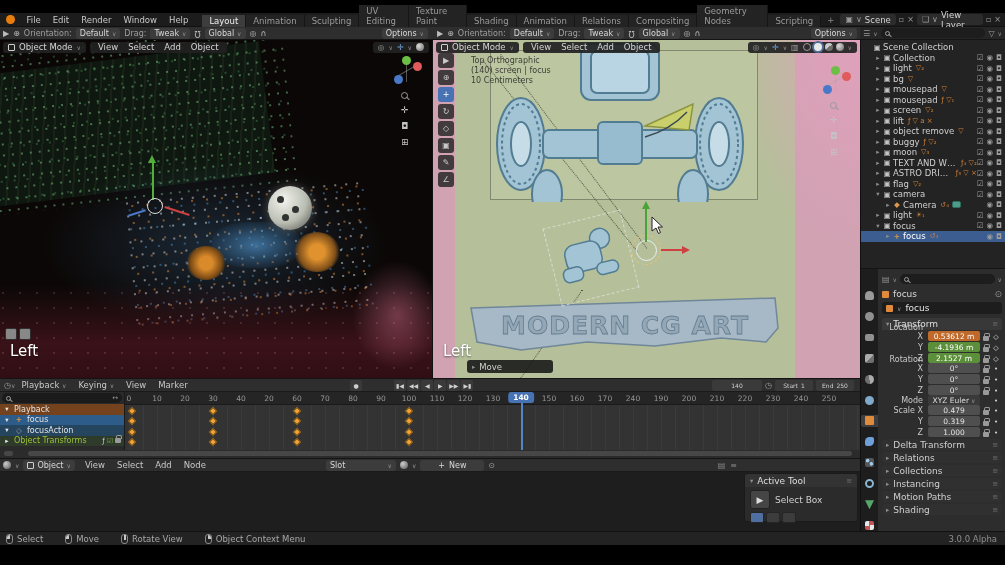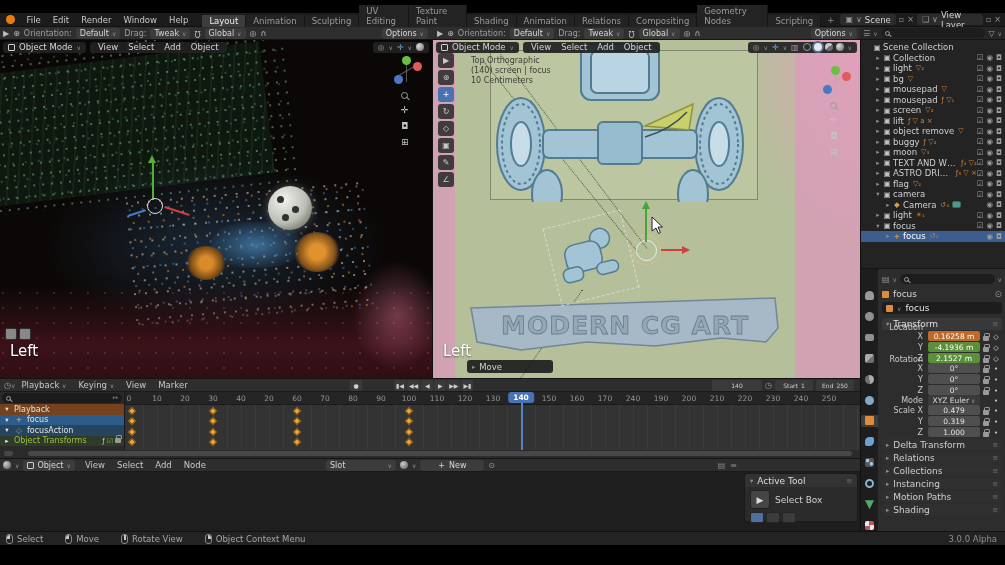--- a/index.html
+++ b/index.html
@@ -754,21 +754,21 @@
         <span>focus</span>
       </div>
       <div class="pseccap">
         <span class="parr">▾</span>
         <span>Transform</span>
         <span class="grip">≡</span>
       </div>
       <div id="transform-rows">
           <div class="trow">
     <span class="tlabel">Location X</span>
-    <span class="tfield f-keyx">0.16258 m</span>
+    <span class="tfield f-keyx">0.53612 m</span>
     <span class="lockw">
               <i class="lock"></i>
             </span>
             <span class="keyb">◇</span>
           </div>
           <div class="trow">
     <span class="tlabel">Y</span>
     <span class="tfield f-key">-4.1936 m</span>
     <span class="lockw">
               <i class="lock"></i>

